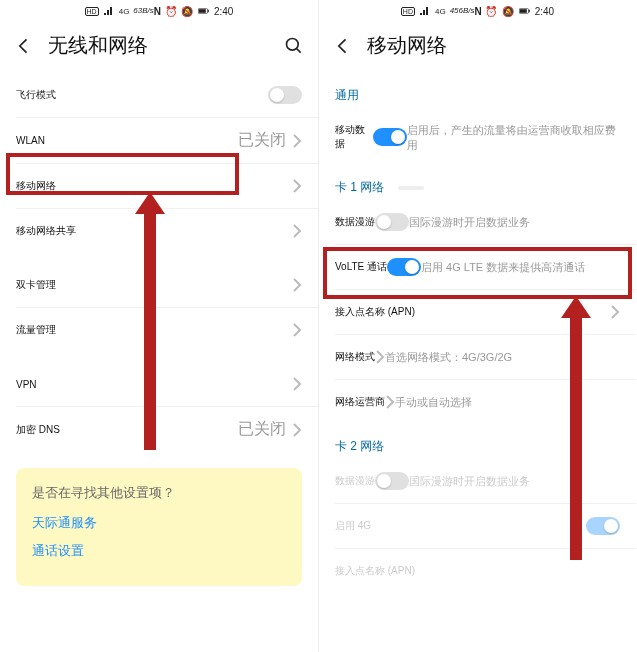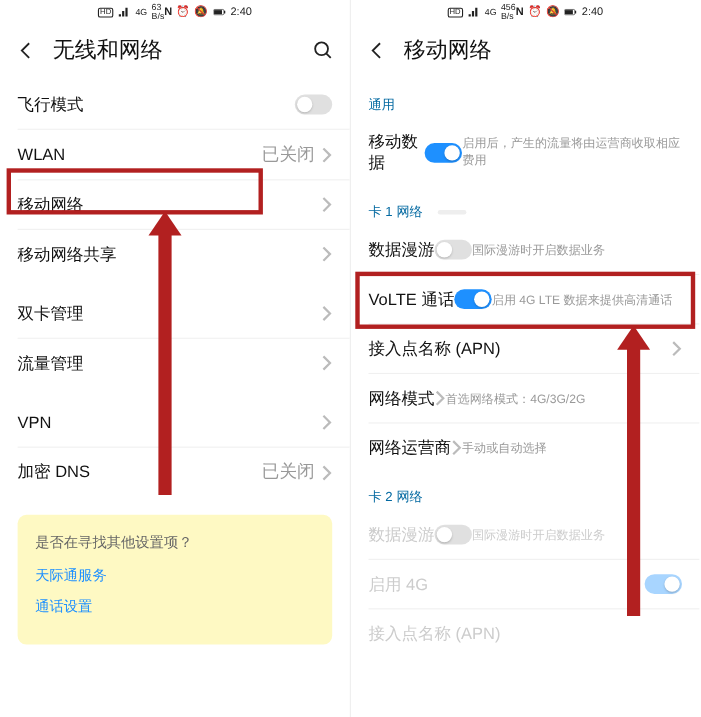--- a/index.html
+++ b/index.html
@@ -22,21 +22,21 @@
   .statusbar {
     height: 22px;
     display: flex;
     align-items: center;
     justify-content: center;
     padding: 0 8px;
     font-size: 10px;
     color: #222;
   }
   .statusbar .left, .statusbar .right { display: flex; align-items: center; gap: 4px; }
-  .statusbar .stack { display: flex; flex-direction: column; line-height: 8px; font-size: 8px; }
+  .statusbar .stack { display: flex; flex-direction: row; line-height: 8px; font-size: 8px; font-style: italic; }
   .header {
     display: flex;
     align-items: center;
     padding: 10px 14px 14px 14px;
     gap: 14px;
   }
   .header .title {
     font-size: 20px;
     font-weight: 500;
     color: #111;
@@ -44,21 +44,21 @@
   }
   .list { display: flex; flex-direction: column; }
   .row {
     display: flex;
     align-items: center;
     padding: 12px 16px;
     min-height: 44px;
     position: relative;
   }
   .row .label {
-    font-size: 15px;
+    font-size: 10px;
     color: #111;
     flex: 1;
   }
   .row .sub {
     font-size: 11px;
     color: #999;
     margin-top: 3px;
   }
   .row .value {
     font-size: 16px;

